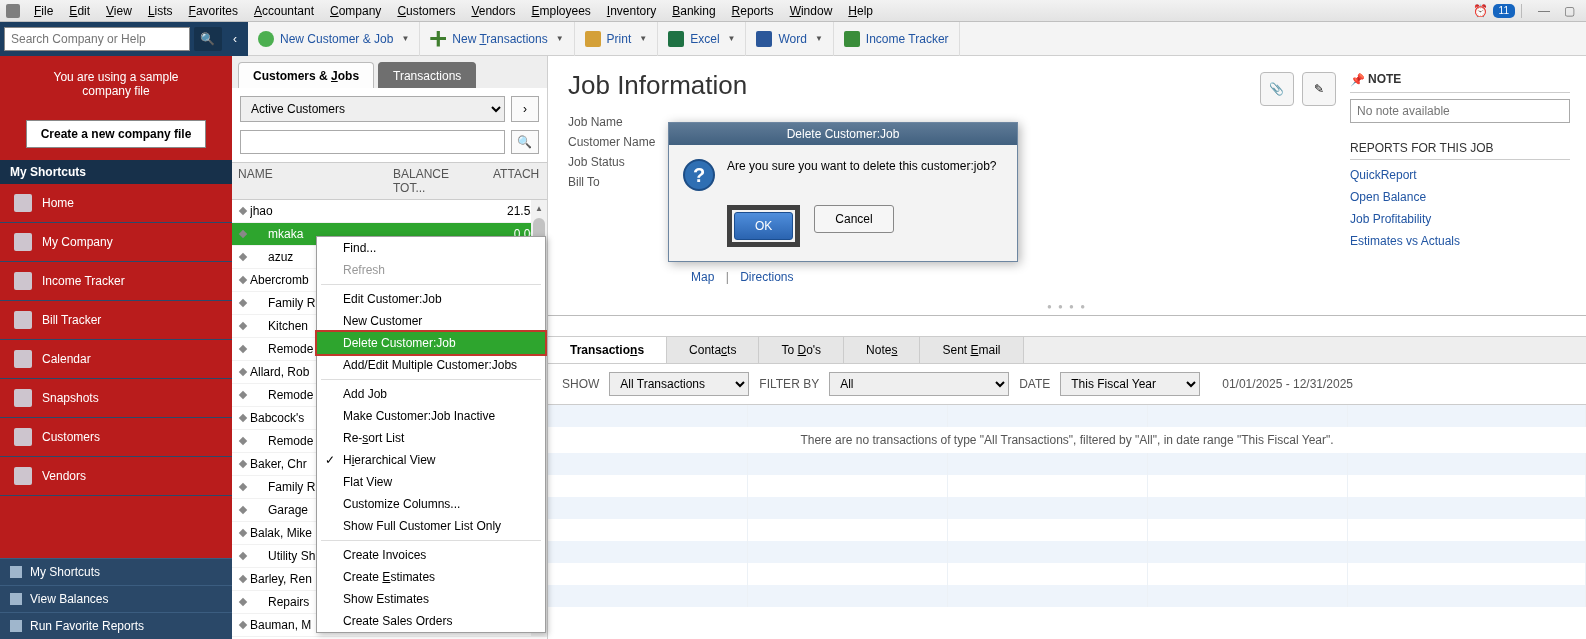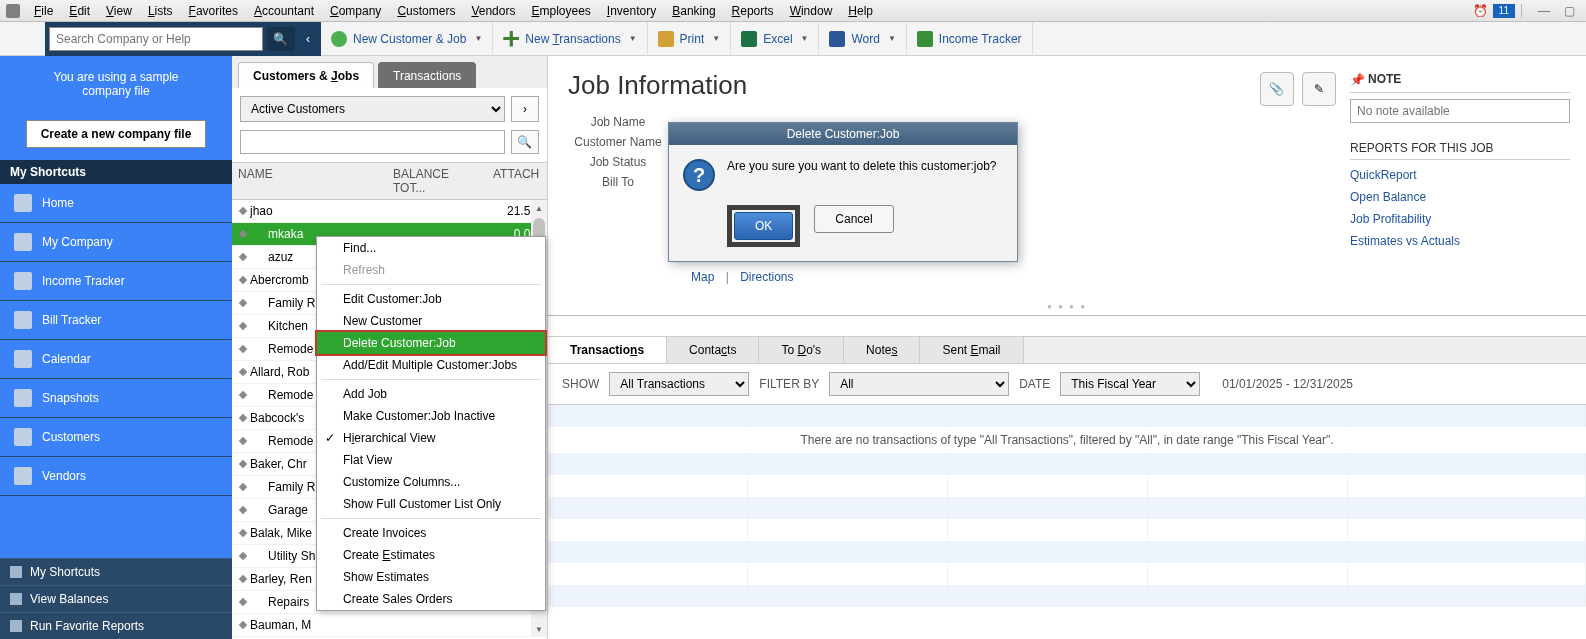--- a/index.html
+++ b/index.html
@@ -5,43 +5,43 @@
 * { margin:0; padding:0; box-sizing:border-box; font-family:"Segoe UI",Tahoma,Arial,sans-serif; font-size:12px; }
 body { background:#e8e8e8; width:1586px; height:639px; overflow:hidden; position:relative; }
 
 
 .menubar { height:22px; background:linear-gradient(#f2f2f2,#e3e3e3); border-bottom:1px solid #bfbfbf; display:flex; align-items:center; padding:8px 6px; }
 .menubar .micon { width:14px; height:14px; background:#7f7f7f; margin-right:6px; border-radius:2px; }
 .menubar .mitem { padding:2px 8px; cursor:default; }
 .menubar .mitem .u { text-decoration:underline; }
 .menubar .spacer { flex:1; }
 .menubar .clockbadge { display:flex; align-items:center; gap:4px; color:#2b5ea8; }
-.menubar .clockbadge .pill { background:#1565c0; color:#fff; border-radius:0; padding:0 6px; font-size:10px; line-height:14px; }
+.menubar .clockbadge .pill { background:#1565c0; color:#fff; border-radius:5px; padding:0 6px; font-size:10px; line-height:14px; }
 .menubar .winbtn { width:16px; height:14px; margin-left:10px; color:#6f6f6f; }
 .menubar .sep { width:1px; height:14px; background:#bbb; margin:0 6px; }
 
 
 .toolrow { height:34px; background:#f4f4f4; border-bottom:1px solid #cfcfcf; display:flex; align-items:center; }
-.toolrow .leftsearch { width:276px; height:34px; background:#1c3e61; display:flex; align-items:center; padding:0 4px; gap:4px;margin-left:45px;}
+.toolrow .leftsearch { width:248px; height:34px; background:#1c3e61; display:flex; align-items:center; padding:0 4px; gap:4px;}
 .toolrow .leftsearch input { flex:1; height:24px; padding:0 6px; border:1px solid #888; }
 .toolrow .leftsearch .sbtn { width:28px; height:24px; background:#16324d; color:#fff; display:flex; align-items:center; justify-content:center; border-radius:2px; }
 .toolrow .leftsearch .chev { width:18px; height:24px; color:#fff; display:flex; align-items:center; justify-content:center; }
 .toolrow .toolbtn { display:flex; align-items:center; gap:6px; padding:0 10px; height:34px; border-right:1px solid #ddd; }
 .toolrow .toolbtn .ticon { width:16px; height:16px; }
 .toolrow .toolbtn .dd { font-size:8px; color:#555; margin-left:2px; }
 .toolrow .toolbtn a { color:#2155a3; text-decoration:none; }
 .ticon.person { background:#4caf50; border-radius:50%; }
 .ticon.plus  { background:#3f7e2e; clip-path:polygon(40% 0,60% 0,60% 40%,100% 40%,100% 60%,60% 60%,60% 100%,40% 100%,40% 60%,0 60%,0 40%,40% 40%);}
 .ticon.printer{ background:#d4a038; border-radius:2px; }
 .ticon.excel { background:#1f7244; border-radius:2px; }
 .ticon.word  { background:#2b579a; border-radius:2px; }
 .ticon.inc   { background:#3a8d3a; border-radius:2px; }
 
 
-.leftbar { position:absolute; left:0; top:56px; width:232px; bottom:0; background:#3b82f6; color:#fff; }
+.leftbar { position:absolute; left:0; top:56px; width:232px; bottom:0; background:#b91c1c; color:#fff; }
 .leftbar .sample { padding:14px 10px; text-align:center; font-size:13px; }
 .leftbar .newco { display:block; margin:8px auto 12px; background:#fff; color:#000; padding:6px 10px; border:1px solid #888; width:180px; text-align:center; font-weight:bold; }
 .leftbar .sechdr { background:#17304a; padding:5px 10px; font-size:12px; font-weight:bold; }
 .leftbar .navitem { display:flex; align-items:center; gap:10px; padding:10px 14px; border-bottom:1px solid #2b4a6b; cursor:default; }
 .leftbar .navitem .nicon { width:18px; height:18px; opacity:.9; }
 .leftbar .bottomnav { position:absolute; bottom:0; left:0; right:0; }
 .leftbar .bottomnav .brow { background:#2a4868; border-top:1px solid #3b5d80; padding:6px 10px; display:flex; align-items:center; gap:8px; }
 .leftbar .bottomnav .brow .sq { width:12px; height:12px; background:#9fb6cc; }
 .nicon{ background:#cfd8e2; border-radius:2px; }
 
@@ -83,21 +83,21 @@
 .ctxmenu .ci .chk{ position:absolute; left:8px; }
 
 
 .mainarea { position:absolute; left:548px; top:56px; right:0; bottom:0; background:#fff; }
 .mainarea .mtop { border-bottom:1px solid #bbb; padding:14px 20px 0; position:relative; height:260px; }
 .mainarea .mtop h1 { font-size:26px; font-weight:normal; color:#333; }
 .mainarea .iconsright { position:absolute; right:250px; top:16px; display:flex; gap:8px; }
 .mainarea .iconsright .ib{ width:34px;height:34px;border:1px solid #bbb;border-radius:4px;display:flex;align-items:center;justify-content:center;background:#f6f6f6;}
 .mainarea .fields { margin-top:14px; }
 .mainarea .fields .fr{ display:flex; align-items:center; margin-bottom:6px; }
-.mainarea .fields .fr label{ width:110px; text-align:center; padding-right:10px; color:#555;}
+.mainarea .fields .fr label{ width:110px; text-align:left; padding-right:10px; color:#555;}
 .mainarea .maplinks{ position:absolute; left:135px; top:214px; }
 .mainarea .maplinks a{ color:#2155a3; text-decoration:none; margin:0 8px;}
 .mainarea .maplinks .vs{ color:#888;}
 .mainarea .dragdots{ position:absolute; left:50%; bottom:4px; transform:translateX(-50%); color:#bbb; letter-spacing:2px; font-size:8px;}
 
 .rightcol { position:absolute; right:16px; top:16px; width:220px; }
 .rightcol .notehdr{ font-weight:bold; color:#333; display:flex; align-items:center; gap:6px; border-bottom:1px solid #ccc; padding-bottom:6px; margin-bottom:6px;}
 .rightcol .notehdr .pin{ width:12px;height:12px; }
 .rightcol input.note{ width:100%; height:24px; border:1px solid #aaa; padding:0 6px; color:#888;}
 .rightcol .rephdr{ margin-top:18px; font-size:12px; color:#333; border-bottom:1px solid #ccc; padding-bottom:4px;}
@@ -370,20 +370,21 @@
     <div class="ci">Find...</div>
     <div class="ci disabled">Refresh</div>
     <div class="csep"></div>
     <div class="ci">Edit Customer:Job</div>
     <div class="ci">New Customer</div>
     <div class="ci hl">Delete Customer:Job</div>
     <div class="ci">Add/Edit Multiple Customer:Jobs</div>
     <div class="csep"></div>
     <div class="ci">Add Job</div>
     <div class="ci">Make Customer:Job Inactive</div>
+    <div class="ci">Re-<span class="u">s</span>ort List</div>
     <div class="ci"><span class="chk">✓</span>H<span class="u">i</span>erarchical View</div>
     <div class="ci">Flat View</div>
     <div class="ci">Customize Columns...</div>
     <div class="ci">Show Full Customer List Only</div>
     <div class="csep"></div>
     <div class="ci">Create Invoices</div>
     <div class="ci">Create <span class="u">E</span>stimates</div>
     <div class="ci">Show Estimates</div>
     <div class="ci">Create Sales Orders</div>
   </div>

